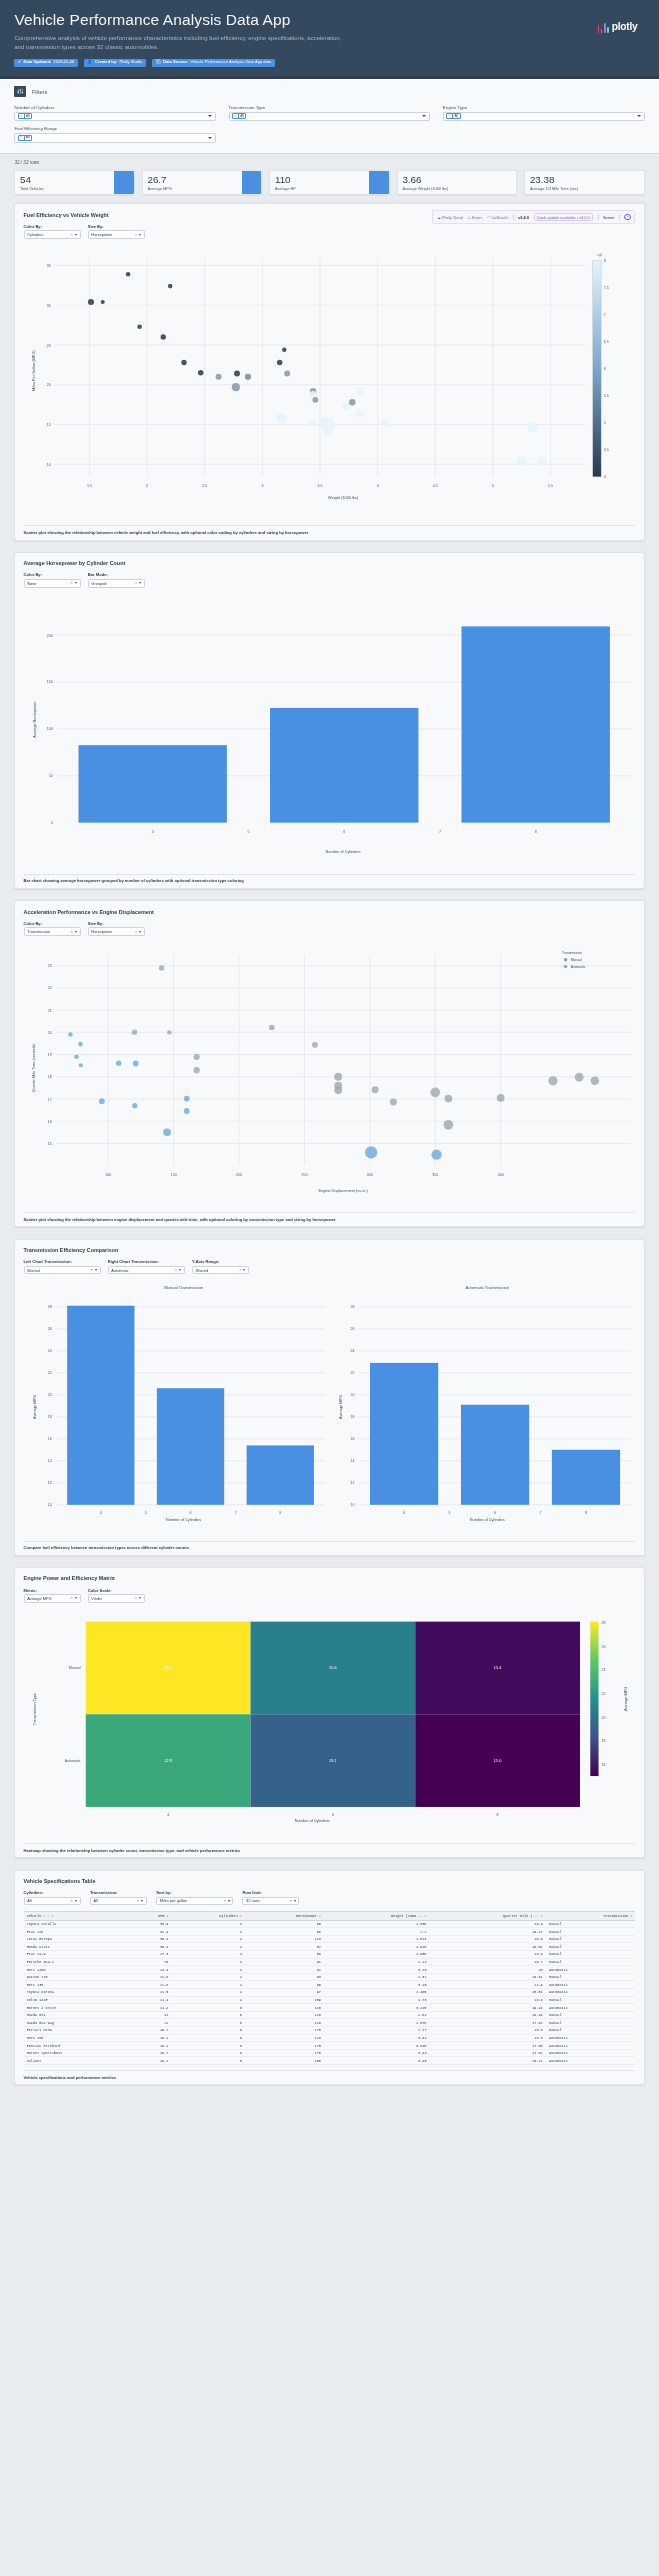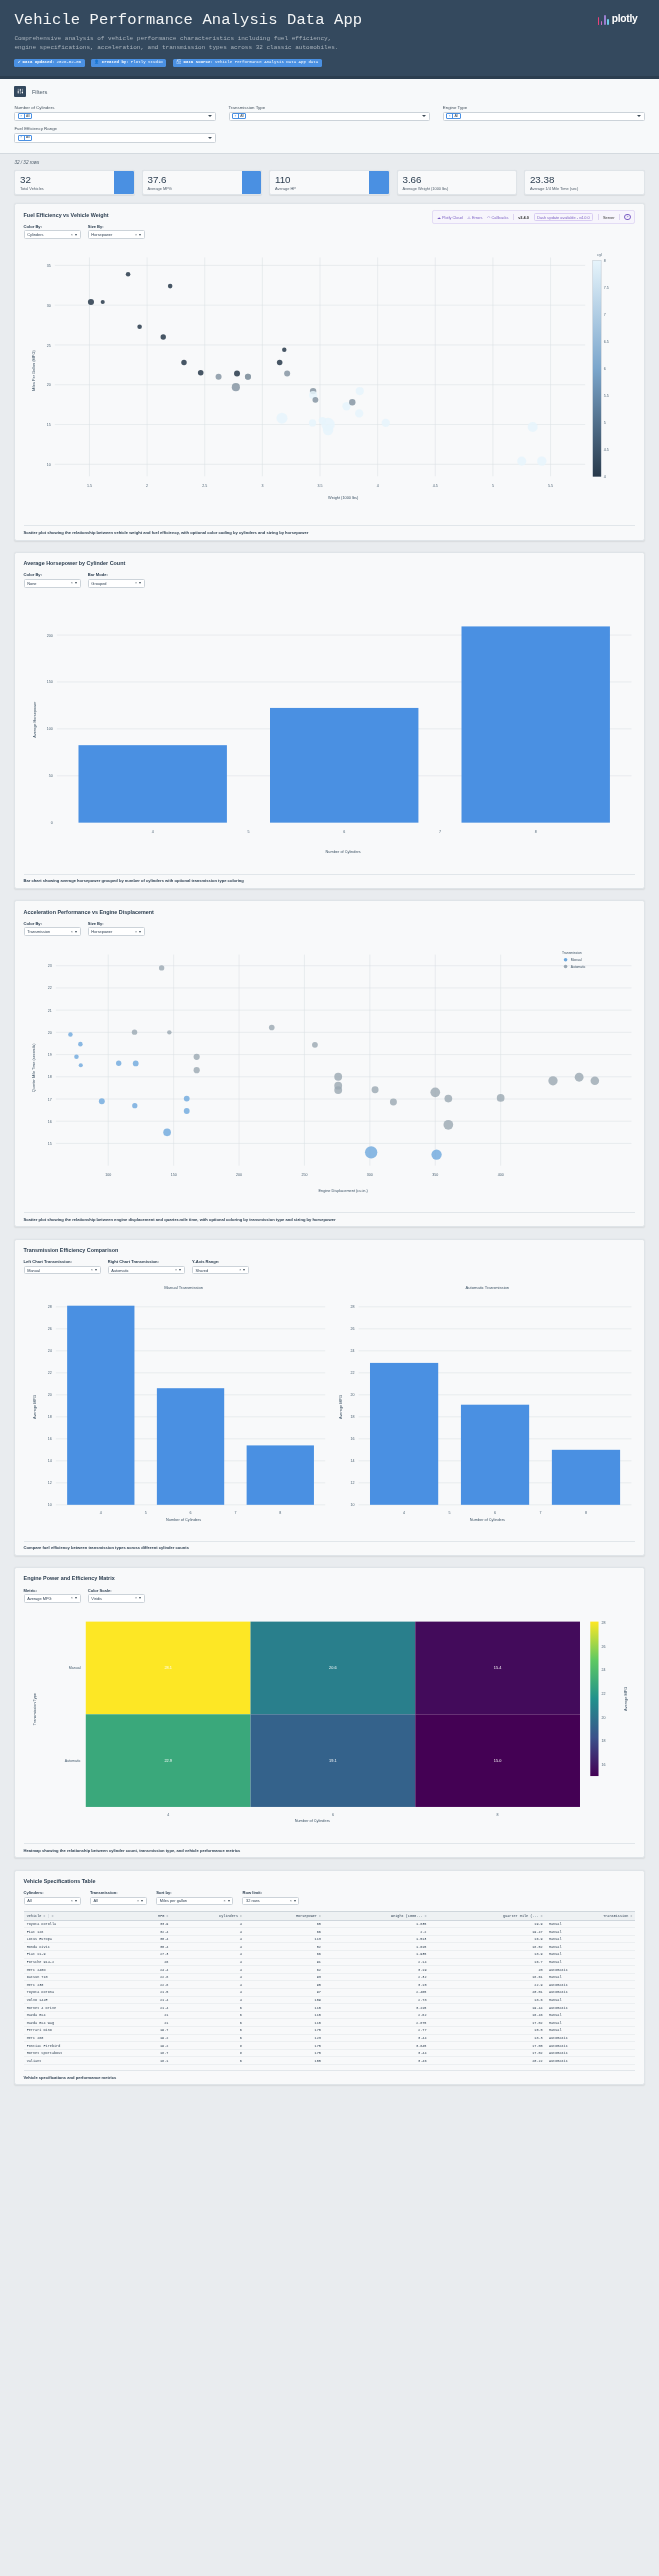--- a/index.html
+++ b/index.html
@@ -11,34 +11,34 @@
     color:#2c3e50;
     -webkit-font-smoothing:antialiased;
   }
   
   .app-header {
     background:#34495e;
     padding:11.3px 14.4px 9.3px 14.4px;
     display:flex; justify-content:space-between; align-items:flex-start;
     position:relative;
   }
-  .hdr-left { max-width:428px;font-family:Liberation Mono, monospace; }
+  .hdr-left { max-width:428px; }
   .app-title {
     color:#f4f6f7; font-size:15.5px; font-weight:400; letter-spacing:0.1px; margin:0 0 5.2px 0;
   }
   .app-sub { color:#aab4bd; font-size:6px; line-height:1.5; margin:0 0 6.2px 0; max-width:330px;}
   .badges { display:flex; gap:6.2px; flex-wrap:wrap; }
   .badge {
     background:#4a90e2; color:#fff; font-size:4.1px; border-radius:1.5px;
     padding:1.5px 3.6px; display:flex; align-items:center; gap:2.1px; line-height:1.2;
     white-space:nowrap;
   }
   .badge b { font-weight:bold; }
   .badge .bico { font-size:4.1px; }
-  .plotly-logo { display:flex; align-items:center; gap:3.1px; margin-top:2px; margin-right:7.2px;}
+  .plotly-logo { display:flex; align-items:center; gap:3.1px; margin-top:10px; margin-right:7.2px;}
   .logo-bars { display:flex; align-items:flex-end; gap:1.3px; height:11.3px;}
   .logo-bars i { display:block; width:1.8px; border-radius:1px;}
   .logo-word { color:#fff; font-size:10.3px; font-weight:bold; letter-spacing:-0.3px;}
   .hdr-strip { height:3.1px; background:#2c3e50; }
 
   
   .filters {
     background:#f7f9fa; padding:7.2px 14.4px 10.3px 14.4px; border-bottom:0.5px solid #d4dadf;
   }
   .filters-head { display:flex; align-items:center; gap:6.2px; margin-bottom:7.2px;}
@@ -237,28 +237,28 @@
       </div>
     </div>
   </div>
 </div>
 
 <div class="kpi-wrap">
   <div class="rows-note">32 / 32 rows</div>
   <div class="kpi-row">
     <div class="kpi">
       <div class="kpi-body">
-        <div class="kpi-val">32</div>
+        <div class="kpi-val">54</div>
         <div class="kpi-lbl">Total Vehicles</div>
       </div>
         <div class="kpi-bar"></div>
     </div>
     <div class="kpi">
       <div class="kpi-body">
-        <div class="kpi-val">37.6</div>
+        <div class="kpi-val">26.7</div>
         <div class="kpi-lbl">Average MPG</div>
       </div>
         <div class="kpi-bar"></div>
     </div>
     <div class="kpi">
       <div class="kpi-body">
         <div class="kpi-val">110</div>
         <div class="kpi-lbl">Average HP</div>
       </div>
         <div class="kpi-bar"></div>

